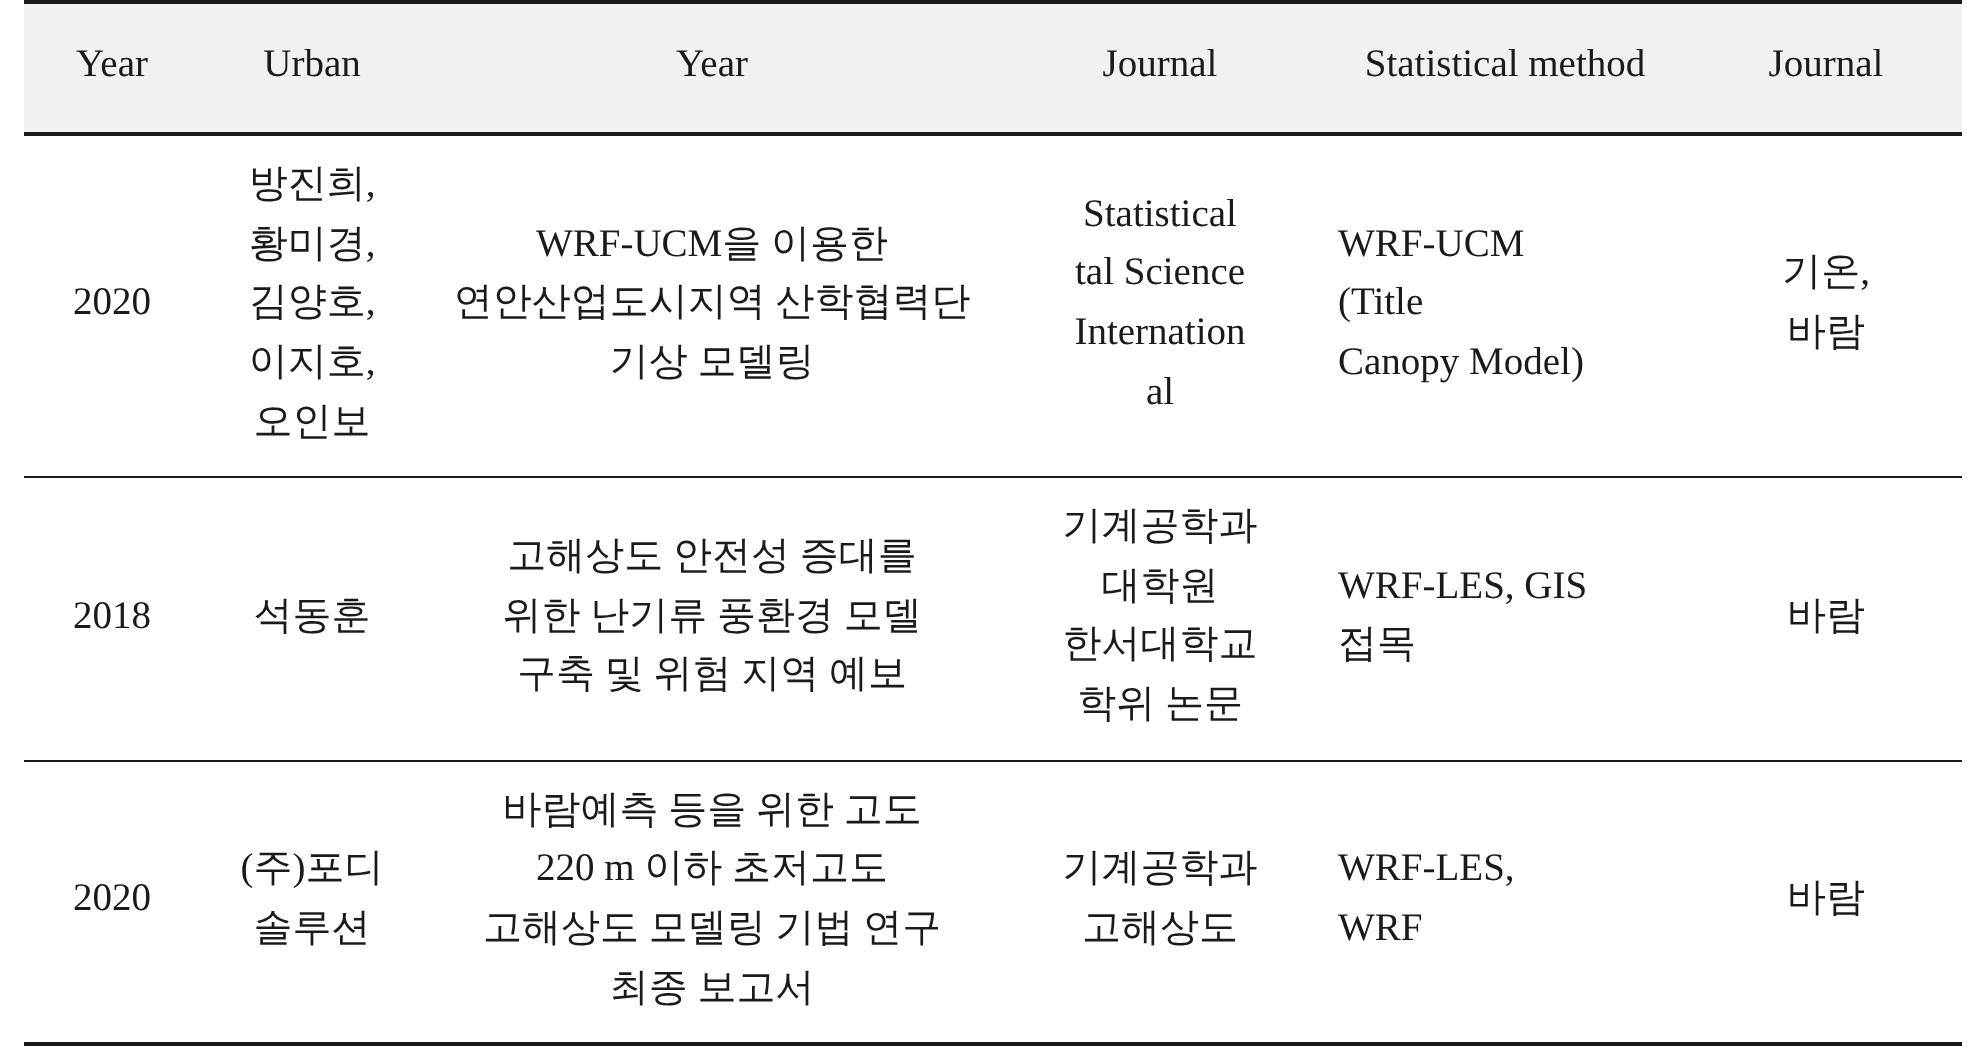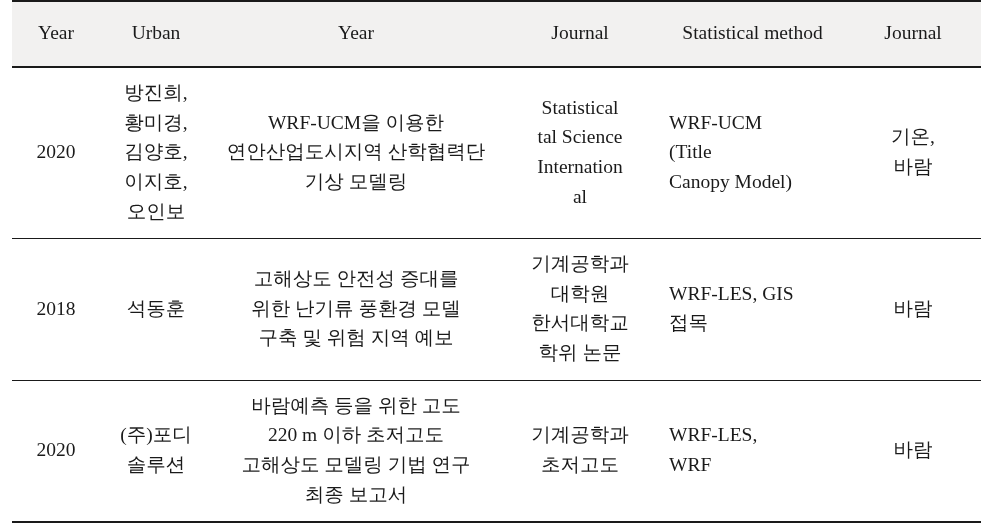--- a/index.html
+++ b/index.html
@@ -204,21 +204,21 @@
           <span class="stack">
               <span class="nowrapline">바람예측 등을 위한 고도</span>
               <span class="nowrapline">220 m 이하 초저고도</span>
               <span class="nowrapline">고해상도 모델링 기법 연구</span>
               <span class="nowrapline">최종 보고서</span>
             </span>
         </td>
         <td class="cell-journal">
           <span class="stack">
               <span class="nowrapline">기계공학과</span>
-              <span class="nowrapline">초저고도</span>
+              <span class="nowrapline">고해상도</span>
             </span>
         </td>
         <td class="cell-method">
           <span class="stack">
               <span class="nowrapline">WRF-LES,</span>
               <span class="nowrapline">WRF</span>
             </span>
         </td>
         <td class="cell-var">
           <span class="stack">

